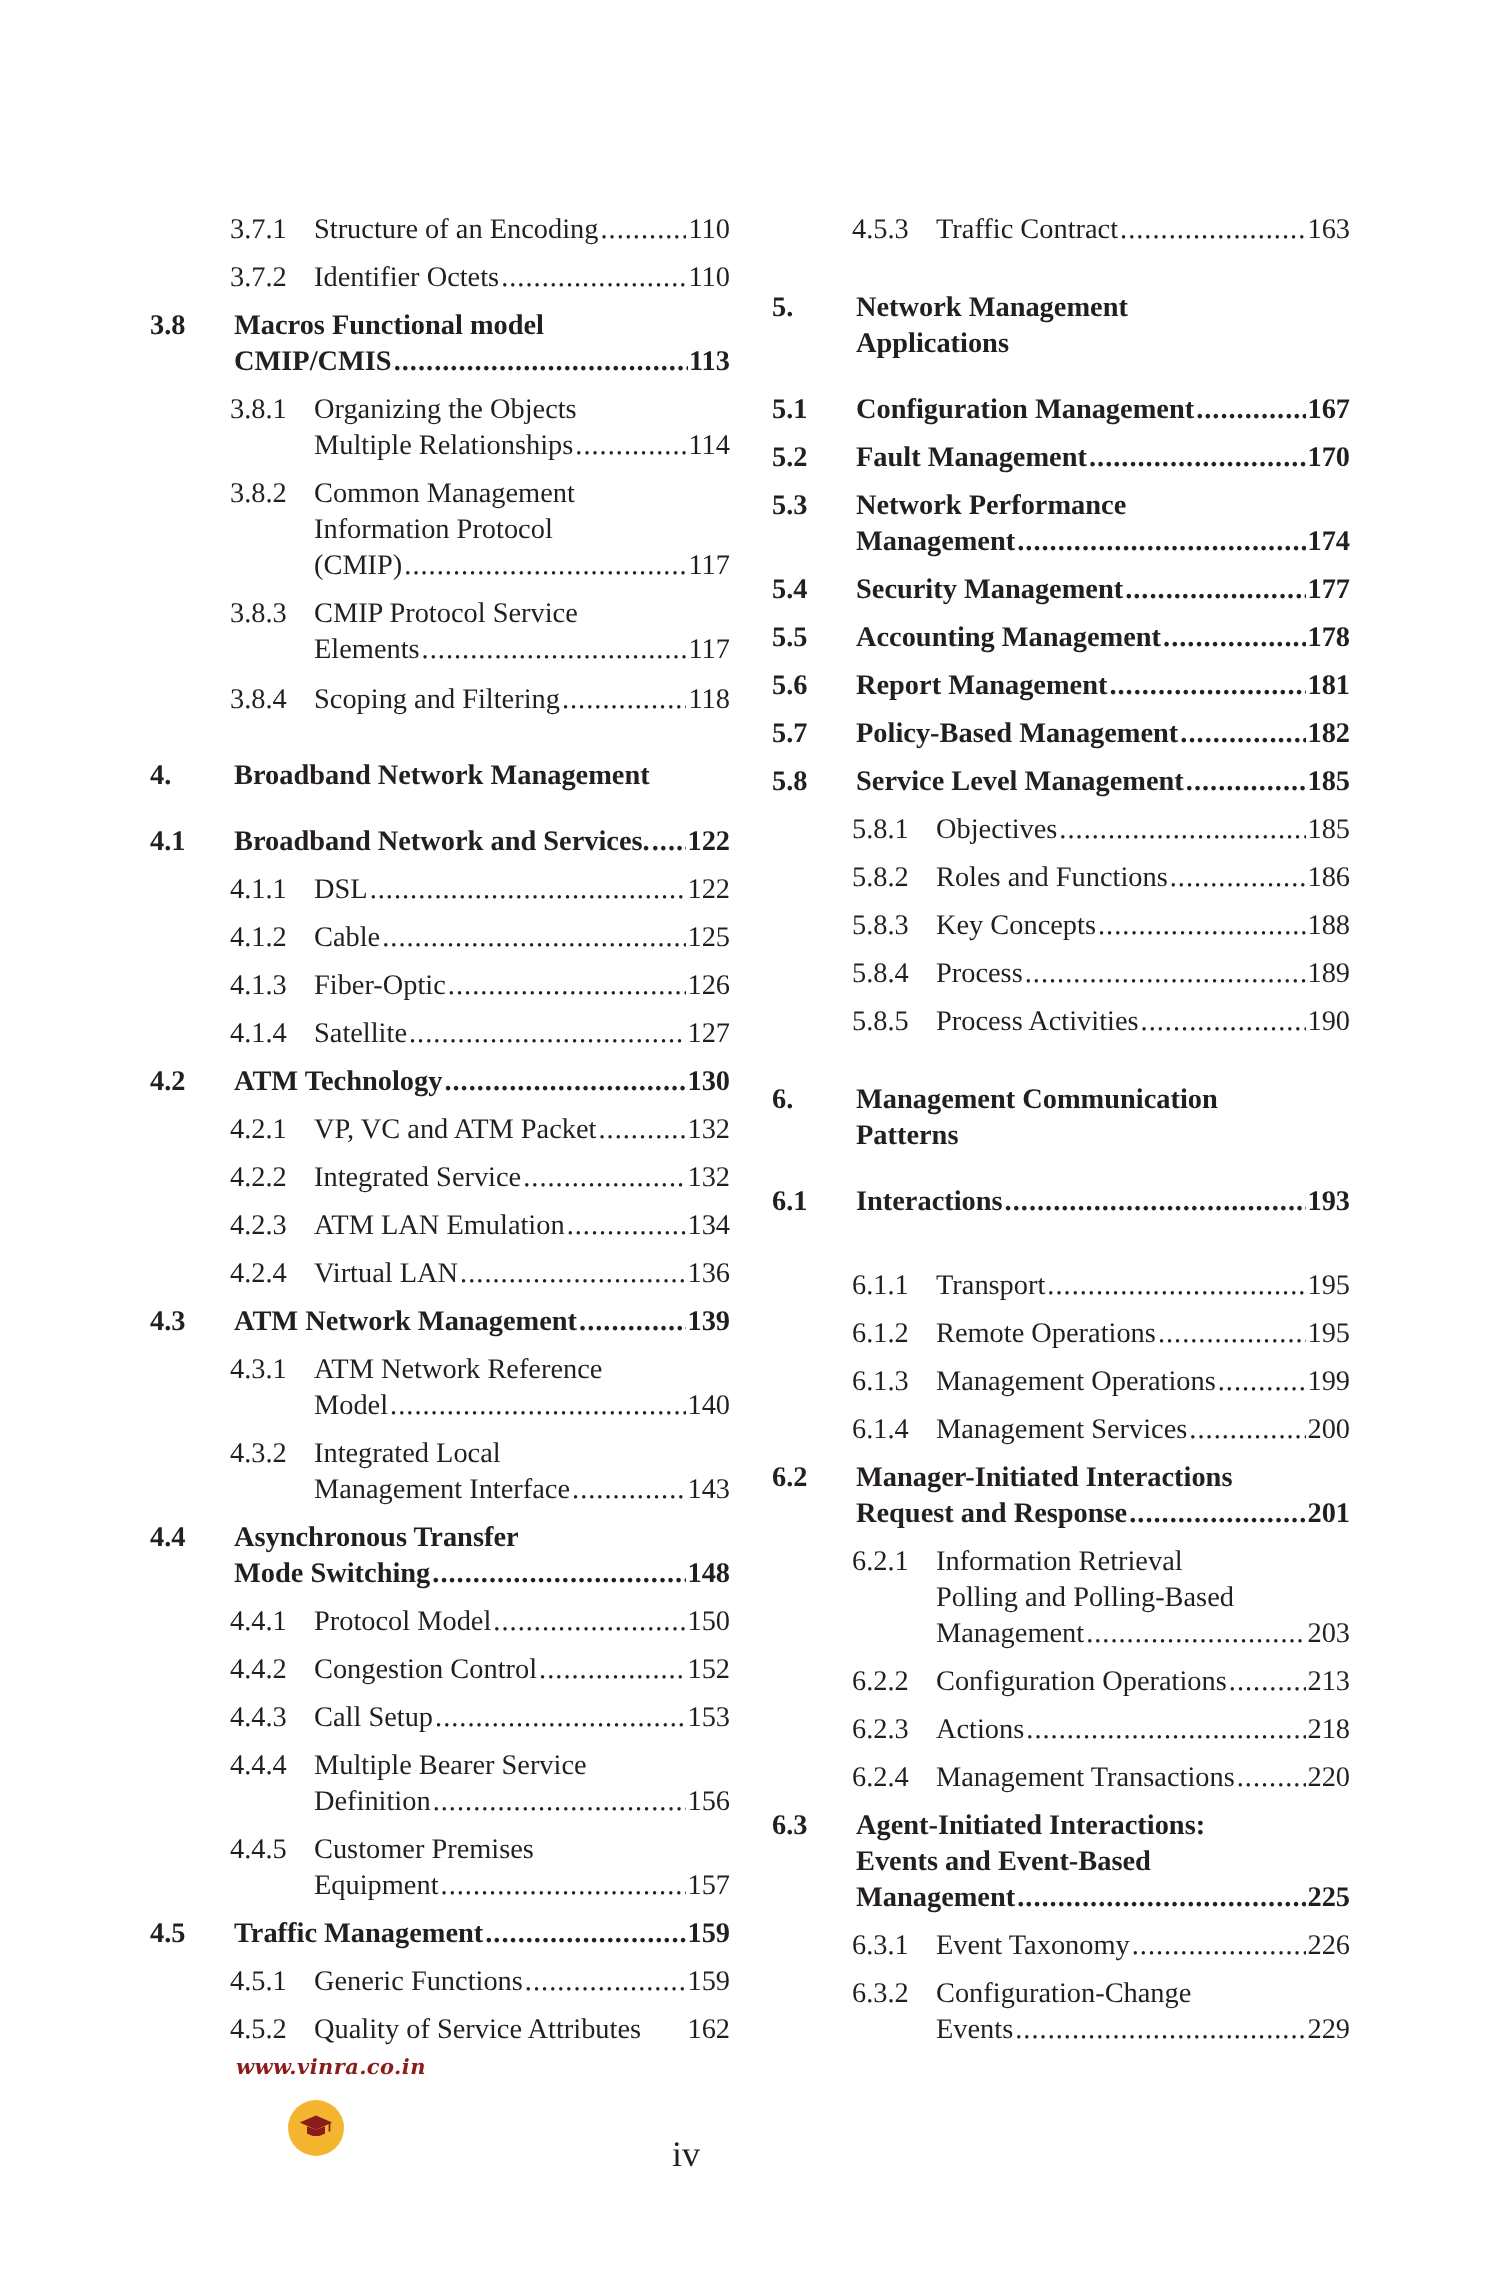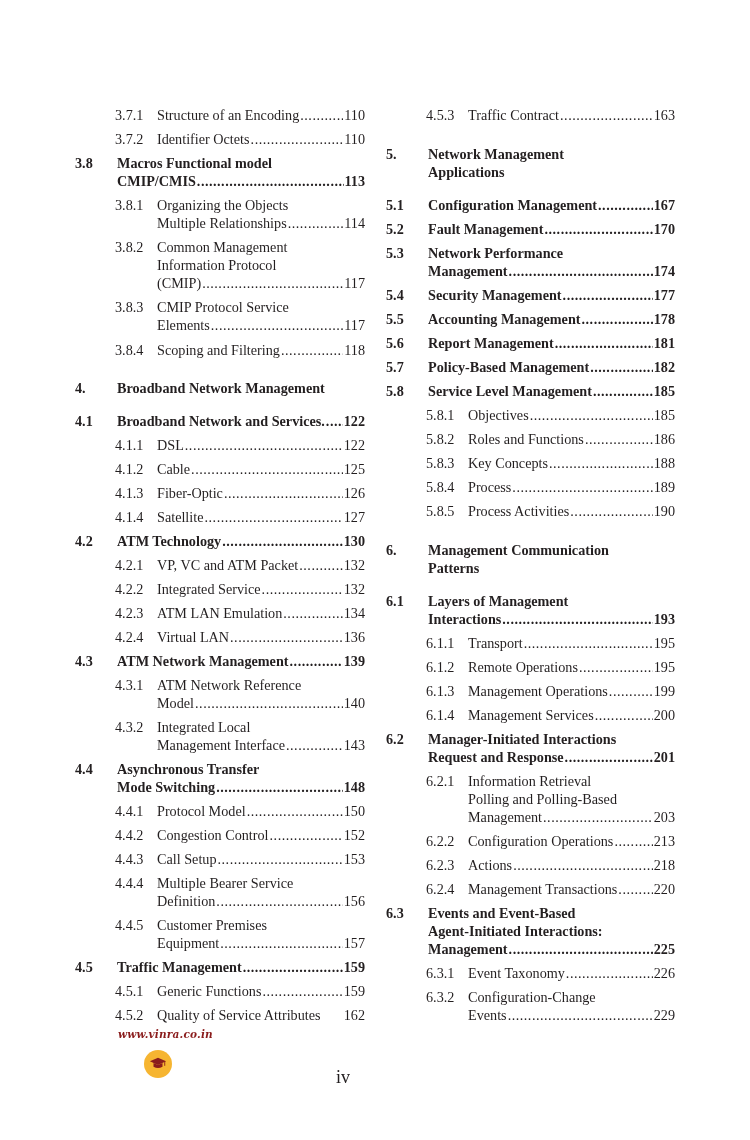--- a/index.html
+++ b/index.html
@@ -524,23 +524,20 @@
         </div>
         <div class="line">
           <span class="t">Patterns</span>
         </div>
       </div>
     </div>
     <div class="entry sec" style="top: 592px;">
       <span class="num bold">6.1</span>
       <div class="body bold">
         <div class="line">
-          <span class="t">Layers of Management</span>
-        </div>
-        <div class="line">
           <span class="t">Interactions</span>
           <span class="dots"></span>
           <span class="pg">193</span>
         </div>
       </div>
     </div>
     <div class="entry sub" style="top: 634px;">
       <span class="num">6.1.1</span>
       <div class="body">
         <div class="line">
@@ -636,24 +633,24 @@
           <span class="t">Management Transactions</span>
           <span class="dots"></span>
           <span class="pg">220</span>
         </div>
       </div>
     </div>
     <div class="entry sec" style="top: 904px;">
       <span class="num bold">6.3</span>
       <div class="body bold">
         <div class="line">
+          <span class="t">Agent-Initiated Interactions:</span>
+        </div>
+        <div class="line">
           <span class="t">Events and Event-Based</span>
-        </div>
-        <div class="line">
-          <span class="t">Agent-Initiated Interactions:</span>
         </div>
         <div class="line">
           <span class="t">Management</span>
           <span class="dots"></span>
           <span class="pg">225</span>
         </div>
       </div>
     </div>
     <div class="entry sub" style="top: 964px;">
       <span class="num">6.3.1</span>

